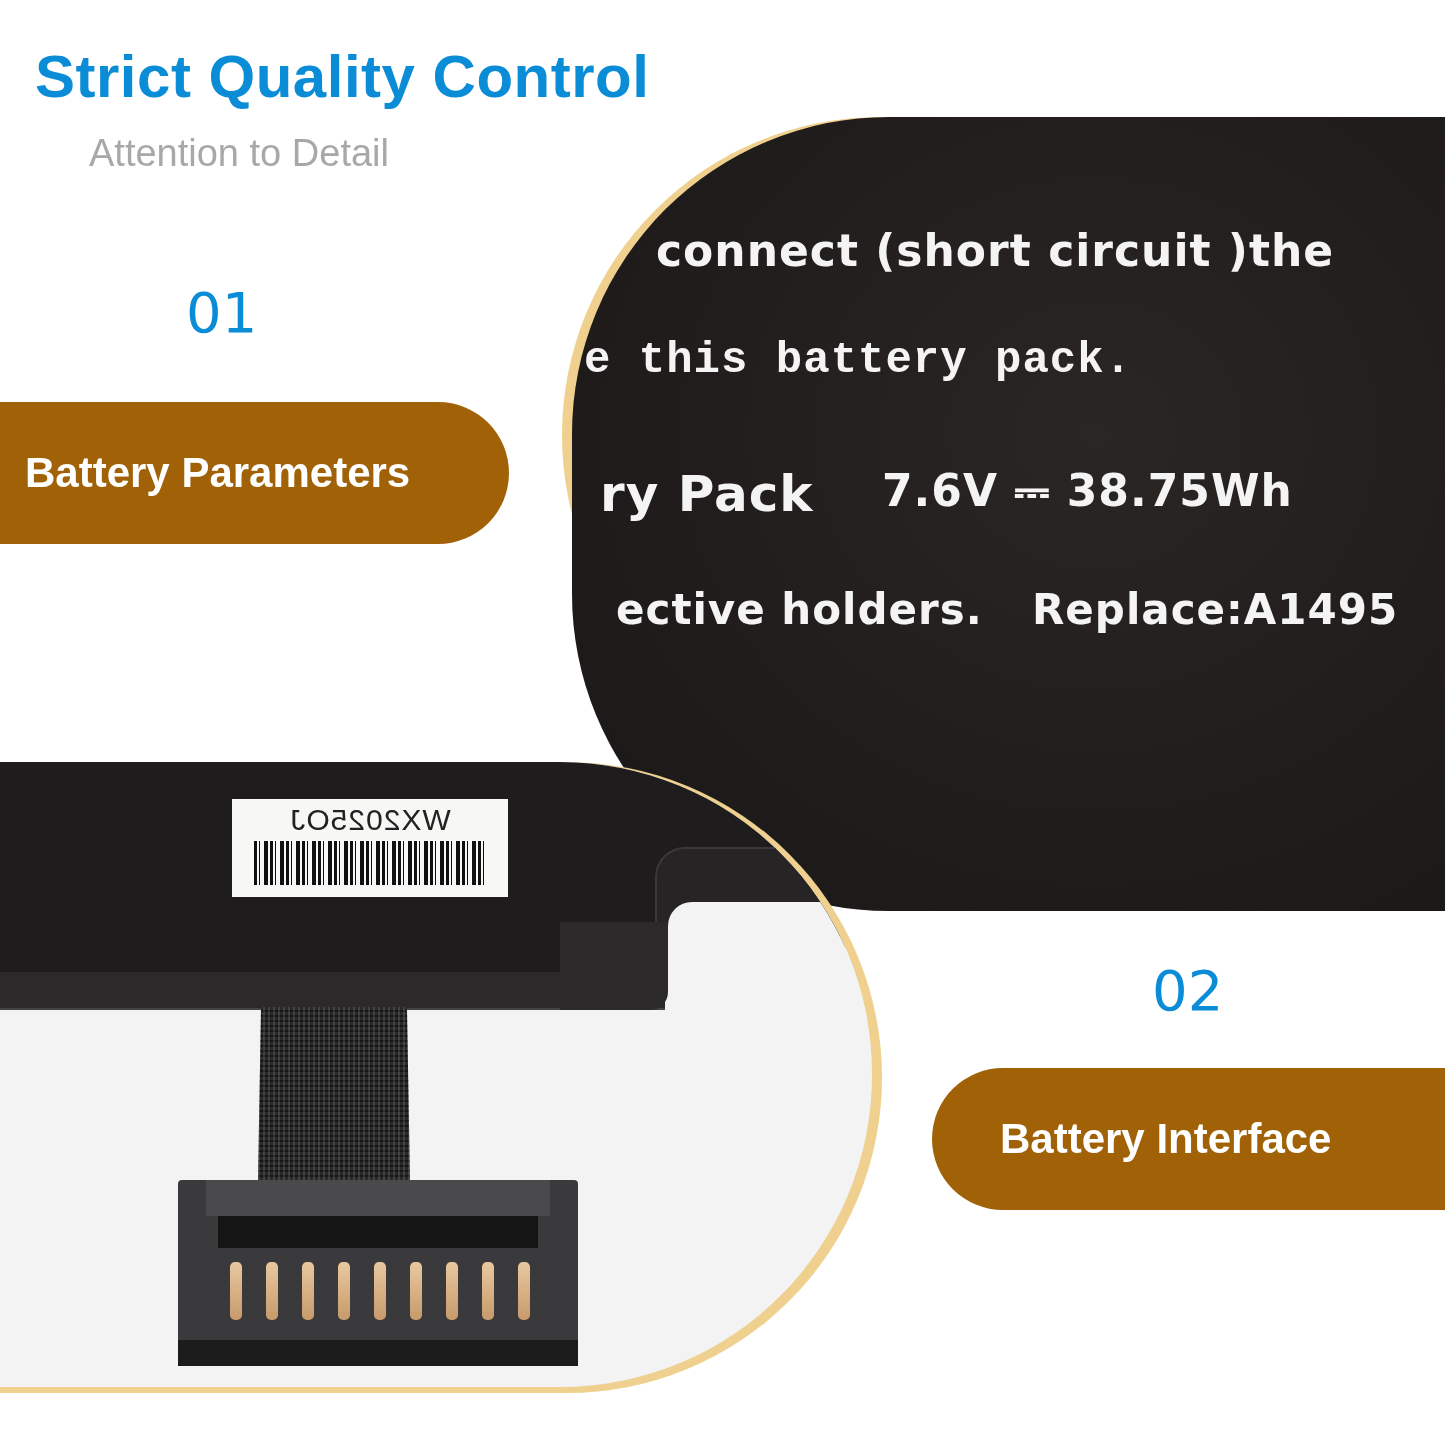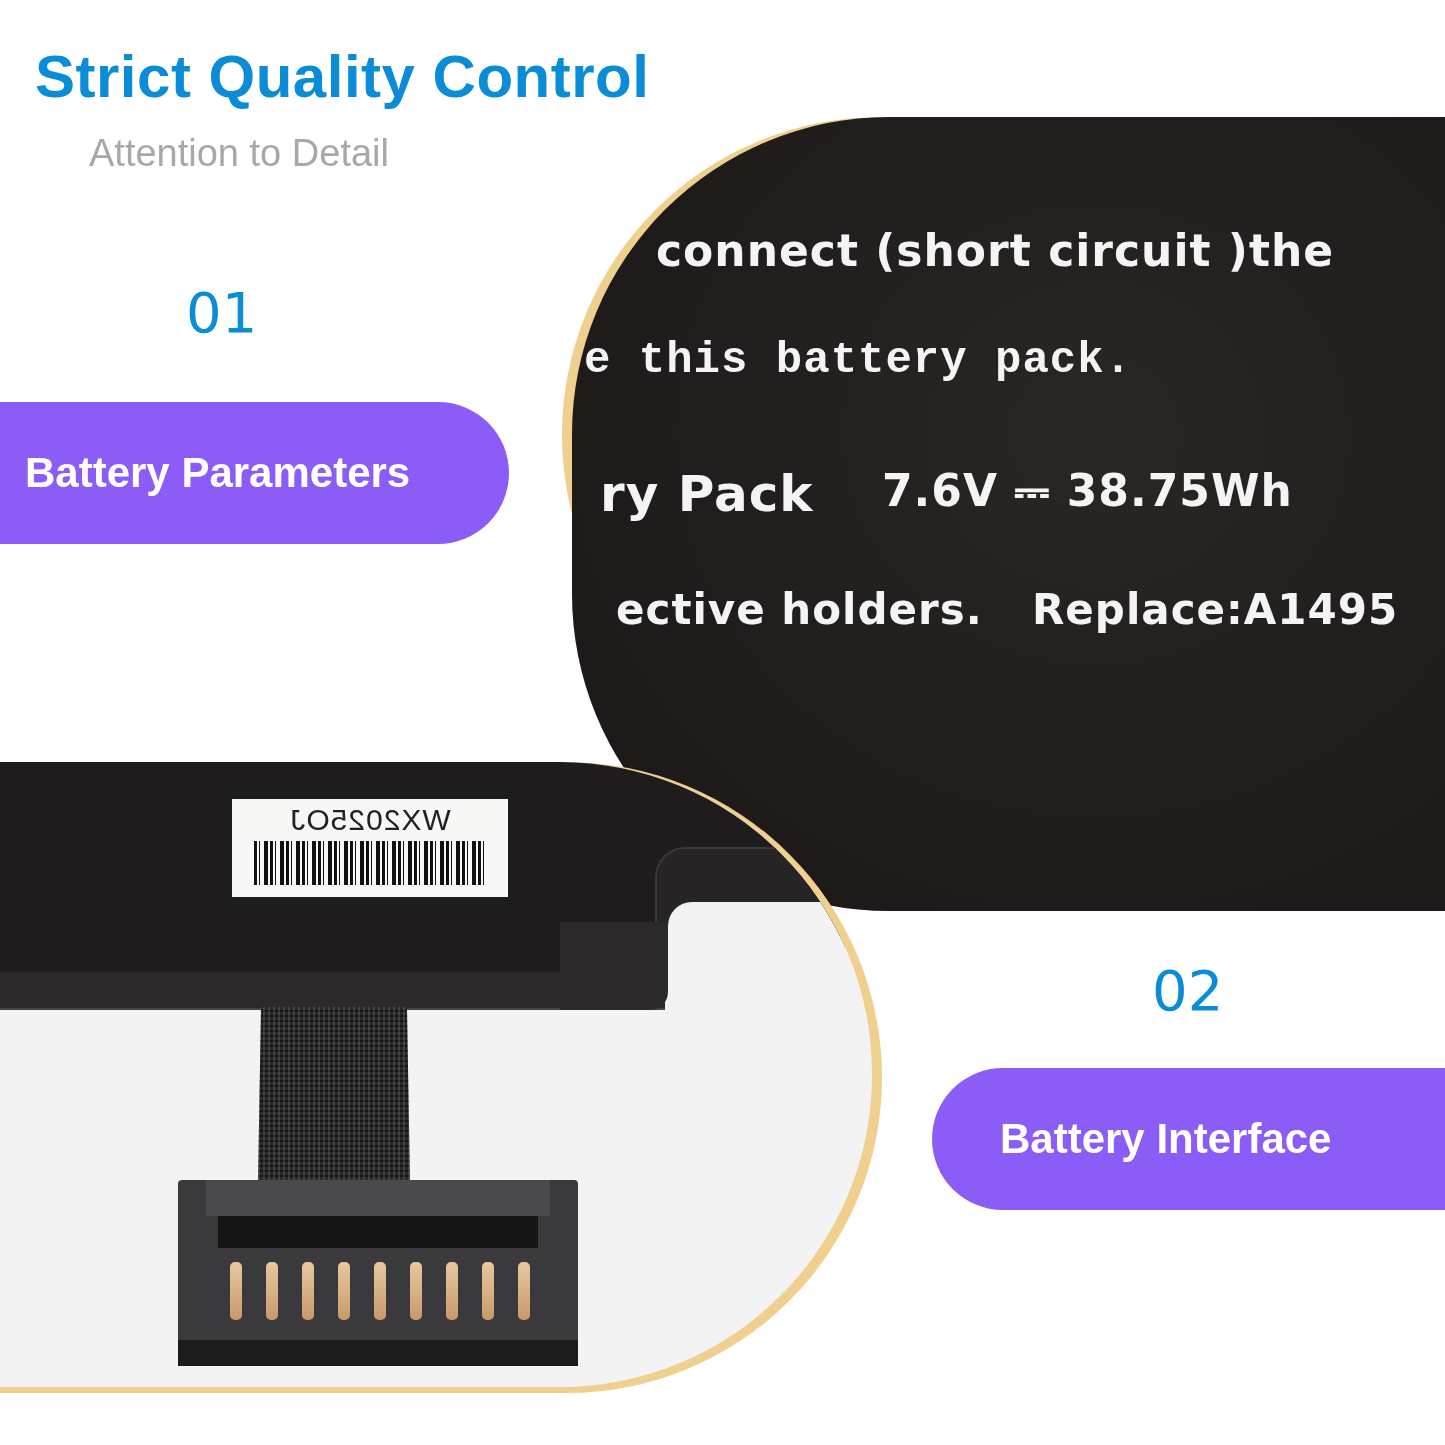--- a/index.html
+++ b/index.html
@@ -17,21 +17,21 @@
   }
 
   .num {
     position: absolute; font-family: "DejaVu Sans", sans-serif;
     font-weight: 400; color: #0A8CD6; font-size: 56px; line-height: 1;
   }
   .num-01 { left: 186px; top: 285px; }
   .num-02 { left: 1152px; top: 963px; }
 
   .pill {
-    position: absolute; background: #8b5cf6; color: #fff;
+    position: absolute; background: #a16207; color: #fff;
     font-weight: 700; font-size: 42px; display: flex; align-items: center;
     white-space: nowrap;
     text-align: right;
   }
   .pill-01 { left: 0; top: 402px; width: 509px; height: 142px; border-radius: 0 71px 71px 0; padding-left: 25px; }
   .pill-02 { left: 932px; top: 1068px; width: 513px; height: 142px; border-radius: 71px 0 0 71px; padding-left: 68px; }
 
   
   .ring-tr {
     position: absolute; left: 562px; top: 117px; width: 1000px; height: 636px;

